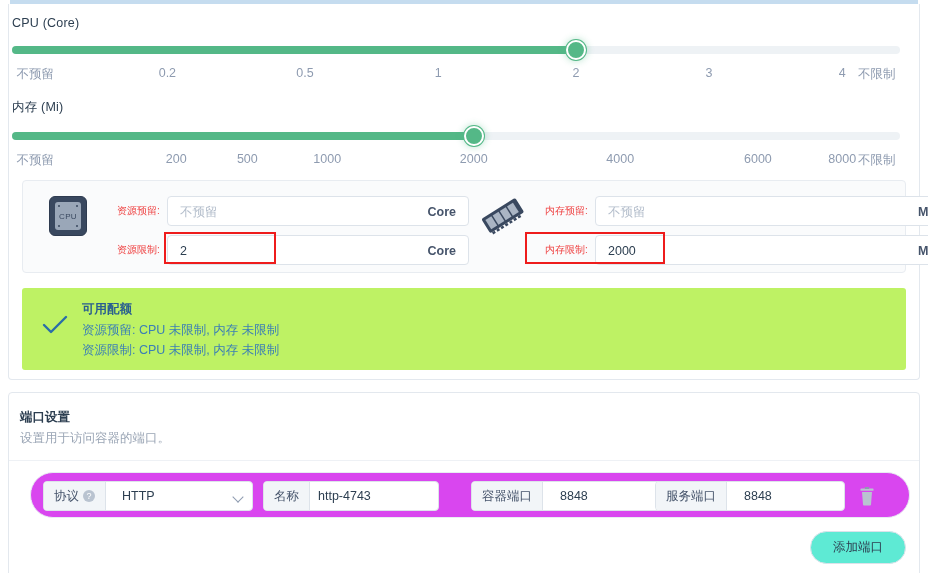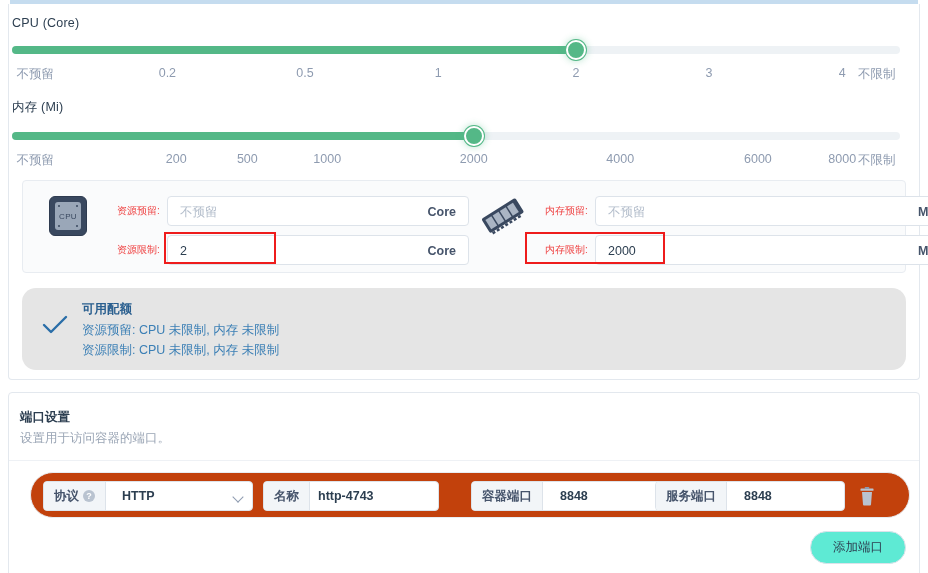--- a/index.html
+++ b/index.html
@@ -135,22 +135,22 @@
   .redbox {
     position: absolute;
     border: 2px solid #ee1c1c;
     pointer-events: none;
     z-index: 40;
   }
 
   
   .alert {
     position: absolute; left: 22px; top: 288px; width: 884px; height: 82px;
-    background: #e5e5e5;
-    border-radius: 14px;
+    background: #bef264;
+    border-radius: 3px;
   }
   .alert .check {
     position: absolute; left: 20px; top: 26px; width: 26px; height: 22px;
   }
   .alert .atitle {
     position: absolute; left: 60px; top: 13px;
     font-size: 12.5px; font-weight: bold; color: #2a5f8f;
   }
   .alert .aline {
     position: absolute; left: 60px;
@@ -168,24 +168,23 @@
     position: absolute; left: 20px; top: 430px;
     font-size: 12.5px; color: #9aa5b5;
   }
   .ports-divider {
     position: absolute; left: 9px; top: 460px; width: 910px; height: 1px;
     background: #eef1f5;
   }
 
   .port-row {
     position: absolute; left: 30px; top: 472px; width: 880px; height: 46px;
-    background: #c2410c;
+    background: #d946ef;
     border: 1px solid #e8edf2;
     border-radius: 23px;
-    font-weight: bold;
   }
   .grp {
     position: absolute; top: 8px; height: 30px;
     border: 1px solid #dde3ea;
     border-radius: 4px;
     background: #ffffff;
   }
   .grp .gl {
     position: absolute; left: 0; top: 0; height: 28px; line-height: 28px;
     background: #f2f5f8;

